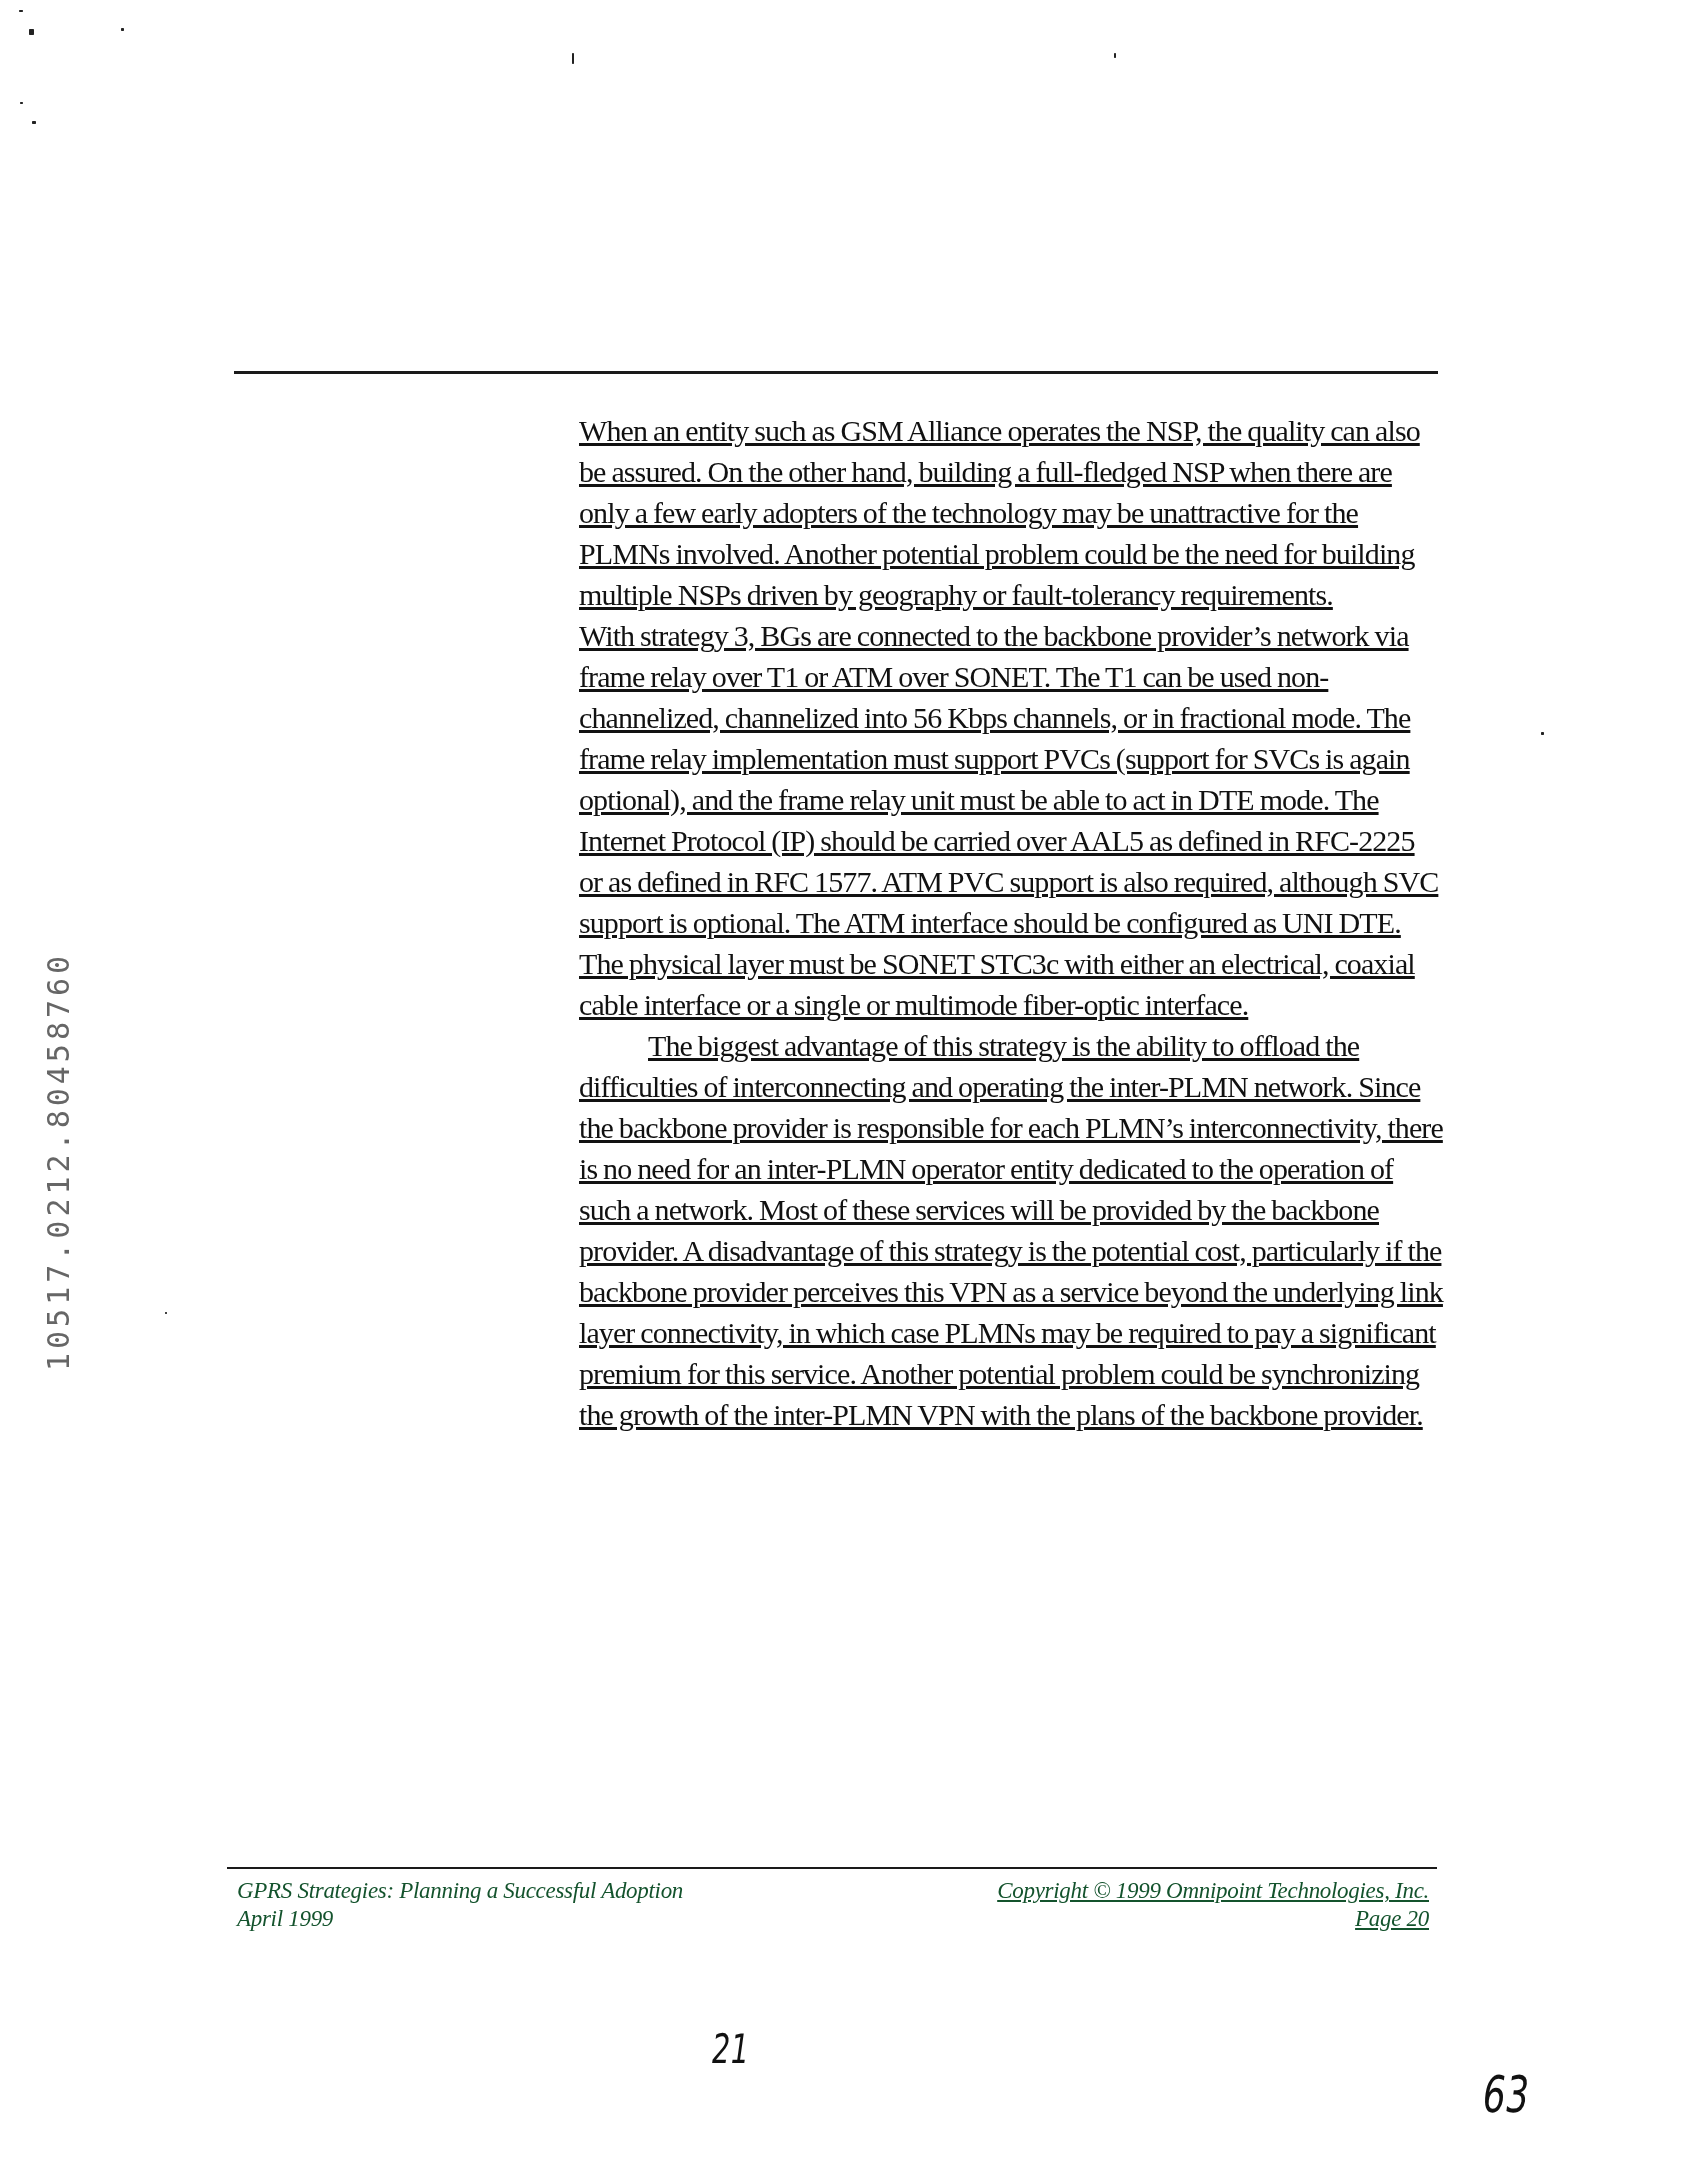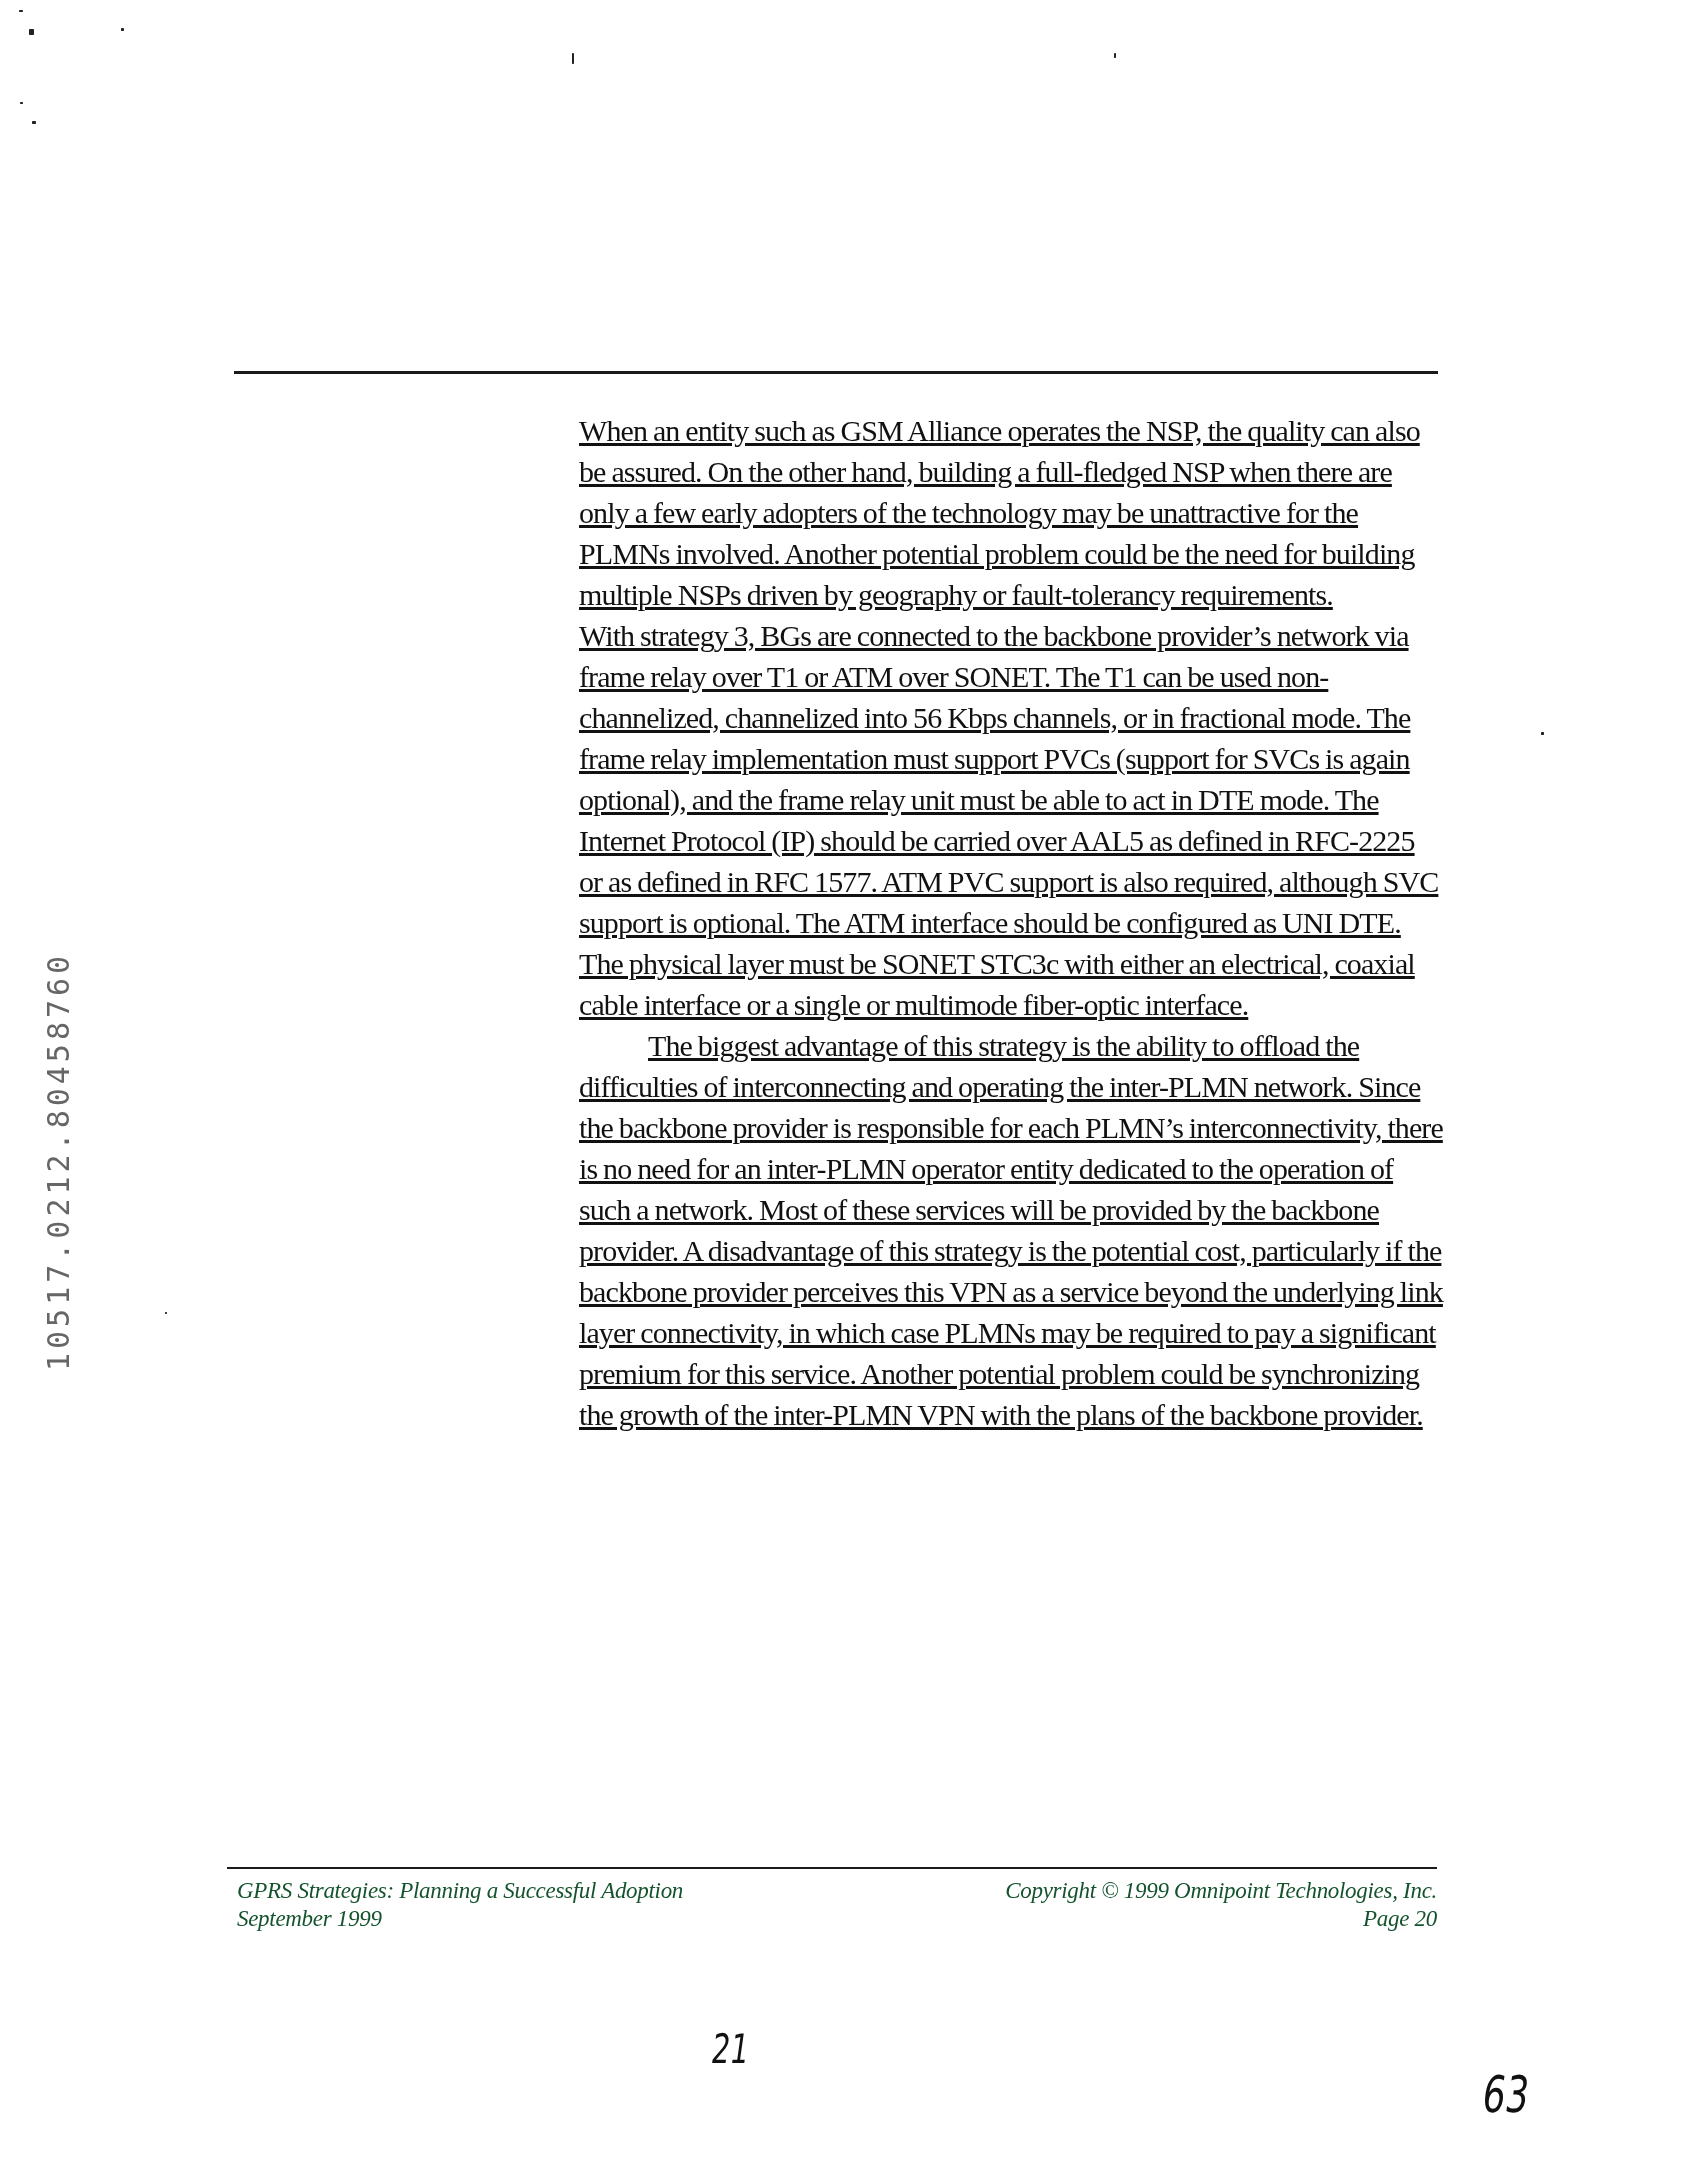--- a/index.html
+++ b/index.html
@@ -21,21 +21,21 @@
     font-weight: bold; font-size: 28px; line-height: 42px; letter-spacing: -0.8px;
   }
 
   .footer {
     position: absolute; top: 1877px;
     font-family: "Liberation Serif", "DejaVu Serif", serif;
     font-style: italic; font-size: 23px; line-height: 28px; letter-spacing: -0.3px;
     color: #14532d;
   }
   .footer-left { left: 237px; }
-  .footer-right { right: 270px; text-align: right; }
+  .footer-right { right: 278px; text-align: right; text-decoration: underline; }
 
   .margin-stamp {
     position: absolute; left: 41px; top: 1371px;
     transform-origin: 0 0; transform: rotate(-90deg);
     font-family: "DejaVu Sans Mono", monospace; font-size: 30px; letter-spacing: 4px;
     color: #666; white-space: nowrap;
   }
 
   .handwritten {
     position: absolute;
@@ -55,21 +55,21 @@
 <div class="body-col">
   <p class="para">When an entity such as GSM Alliance operates the NSP, the quality can also be assured. On the other hand, building a full-fledged NSP when there are only a few early adopters of the technology may be unattractive for the PLMNs involved. Another potential problem could be the need for building multiple NSPs driven by geography or fault-tolerancy requirements.</p>
   <p class="para">With strategy 3, BGs are connected to the backbone provider’s network via frame relay over T1 or ATM over SONET. The T1 can be used non-channelized, channelized into 56 Kbps channels, or in fractional mode. The frame relay implementation must support PVCs (support for SVCs is again optional), and the frame relay unit must be able to act in DTE mode. The Internet Protocol (IP) should be carried over AAL5 as defined in RFC-2225 or as defined in RFC 1577. ATM PVC support is also required, although SVC support is optional. The ATM interface should be configured as UNI DTE. The physical layer must be SONET STC3c with either an electrical, coaxial cable interface or a single or multimode fiber-optic interface.</p>
   <p class="para indent">The biggest advantage of this strategy is the ability to offload the difficulties of interconnecting and operating the inter-PLMN network. Since the backbone provider is responsible for each PLMN’s interconnectivity, there is no need for an inter-PLMN operator entity dedicated to the operation of such a network. Most of these services will be provided by the backbone provider. A disadvantage of this strategy is the potential cost, particularly if the backbone provider perceives this VPN as a service beyond the underlying link layer connectivity, in which case PLMNs may be required to pay a significant premium for this service. Another potential problem could be synchronizing the growth of the inter-PLMN VPN with the plans of the backbone provider.</p>
 </div>
 
 <div class="rule footer-rule"></div>
 
 <div class="footer footer-left">
   <div>GPRS Strategies: Planning a Successful Adoption</div>
-  <div>September 1999</div>
+  <div>April 1999</div>
 </div>
 <div class="footer footer-right">
   <div>Copyright © 1999 Omnipoint Technologies, Inc.</div>
   <div>Page 20</div>
 </div>
 
 <div class="margin-stamp">10517.0212.80458760</div>
 
 <div class="handwritten hw-21">21</div>
 <div class="handwritten hw-63">63</div>

